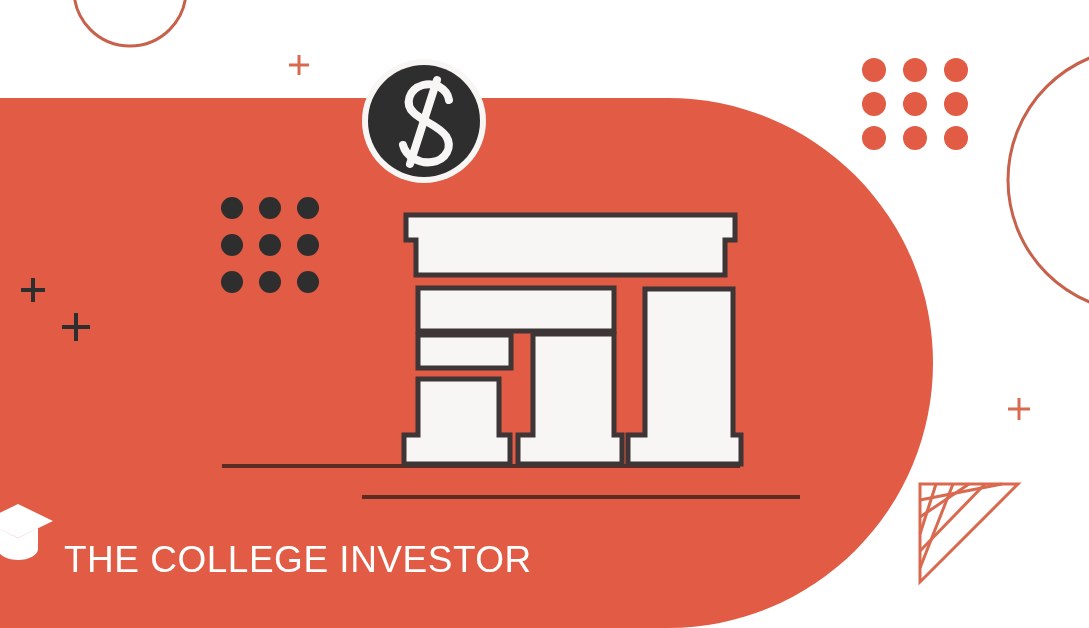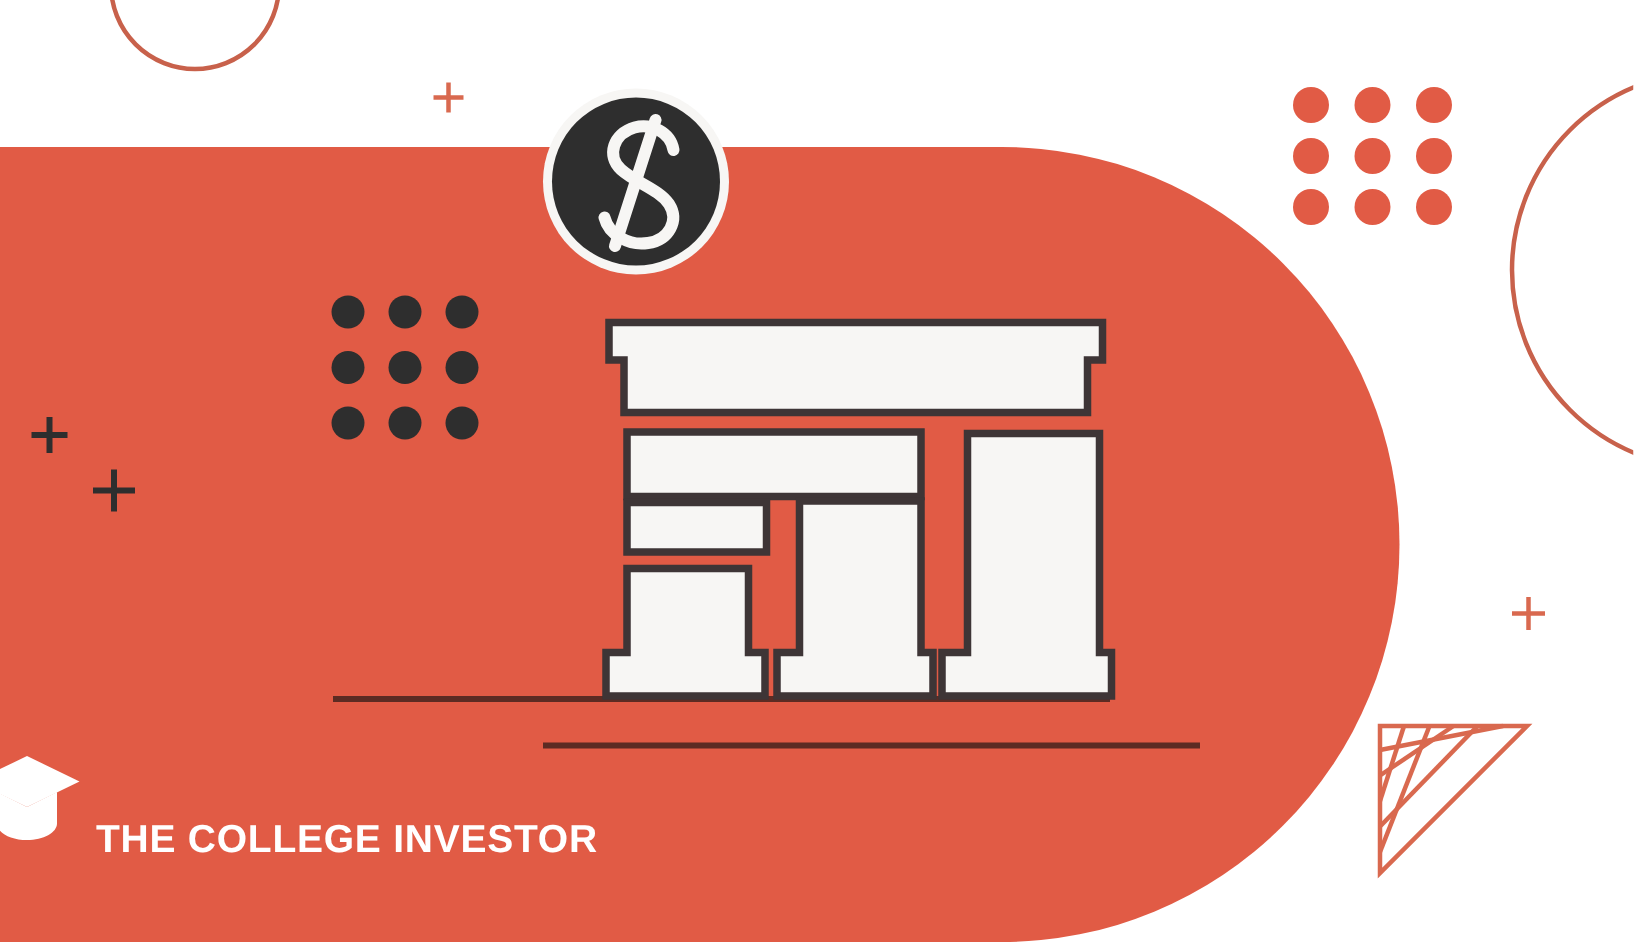--- a/index.html
+++ b/index.html
@@ -29,22 +29,22 @@
     left: -18px;
     bottom: 38px;
     display: flex;
     align-items: center;
     gap: 10px;
     pointer-events: none;
   }
   #brand .brand-text {
     color: #ffffff;
     font-family: "Liberation Sans", sans-serif;
-    font-weight: 700;
-    font-size: 26px;
+    font-weight: 400;
+    font-size: 37px;
     letter-spacing: 0.5px;
     line-height: 1;
     white-space: nowrap;
   }
   #brand .cap-wrap {
     width: 72px;
     height: 62px;
     flex: 0 0 auto;
     position: relative;
     top: -26px;

